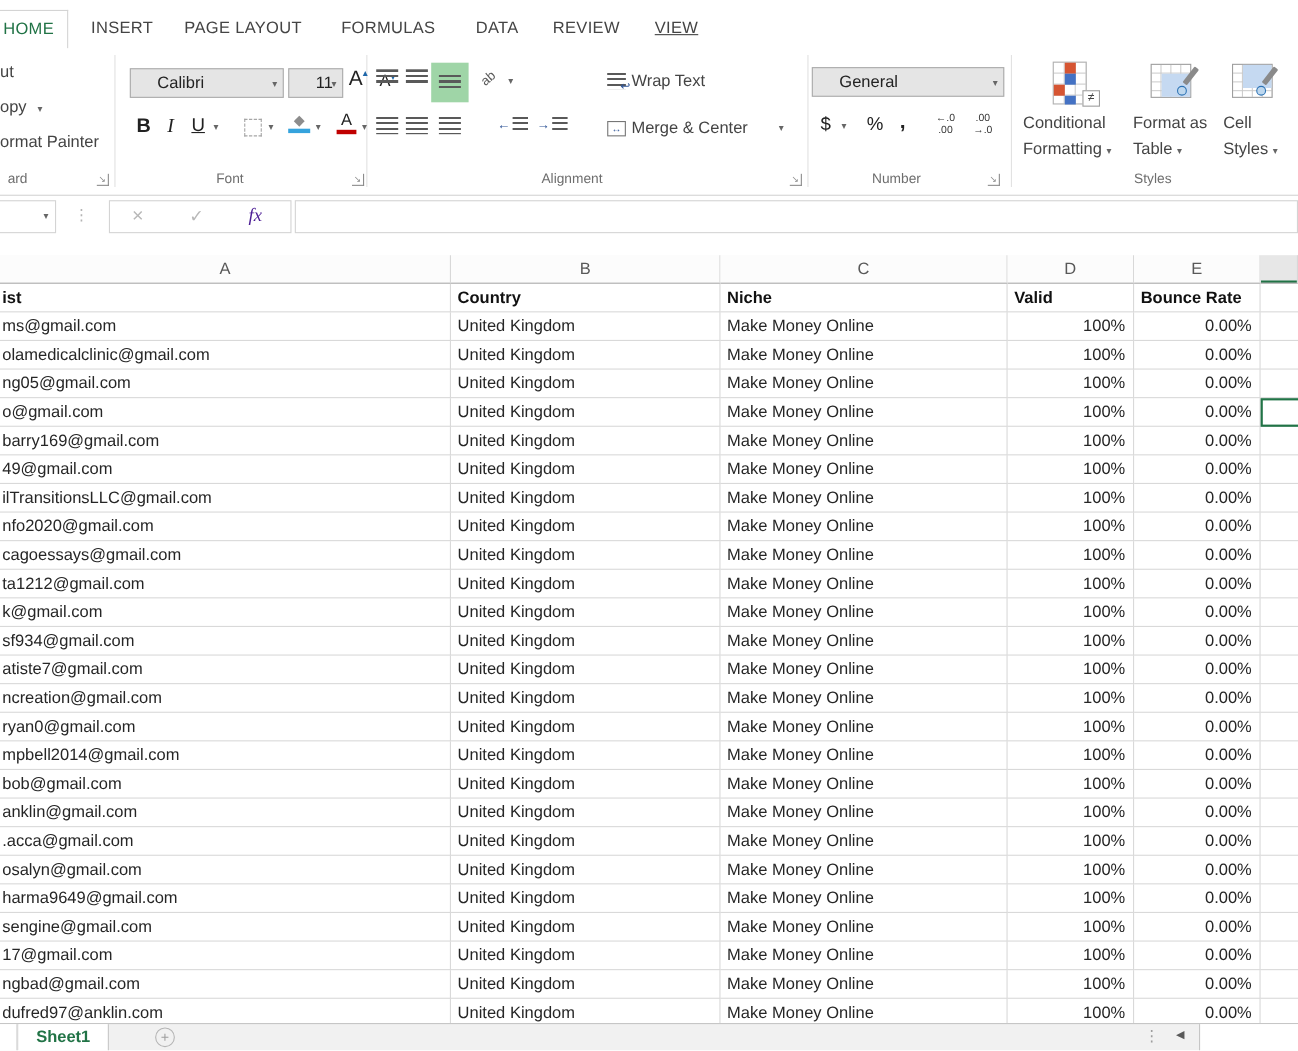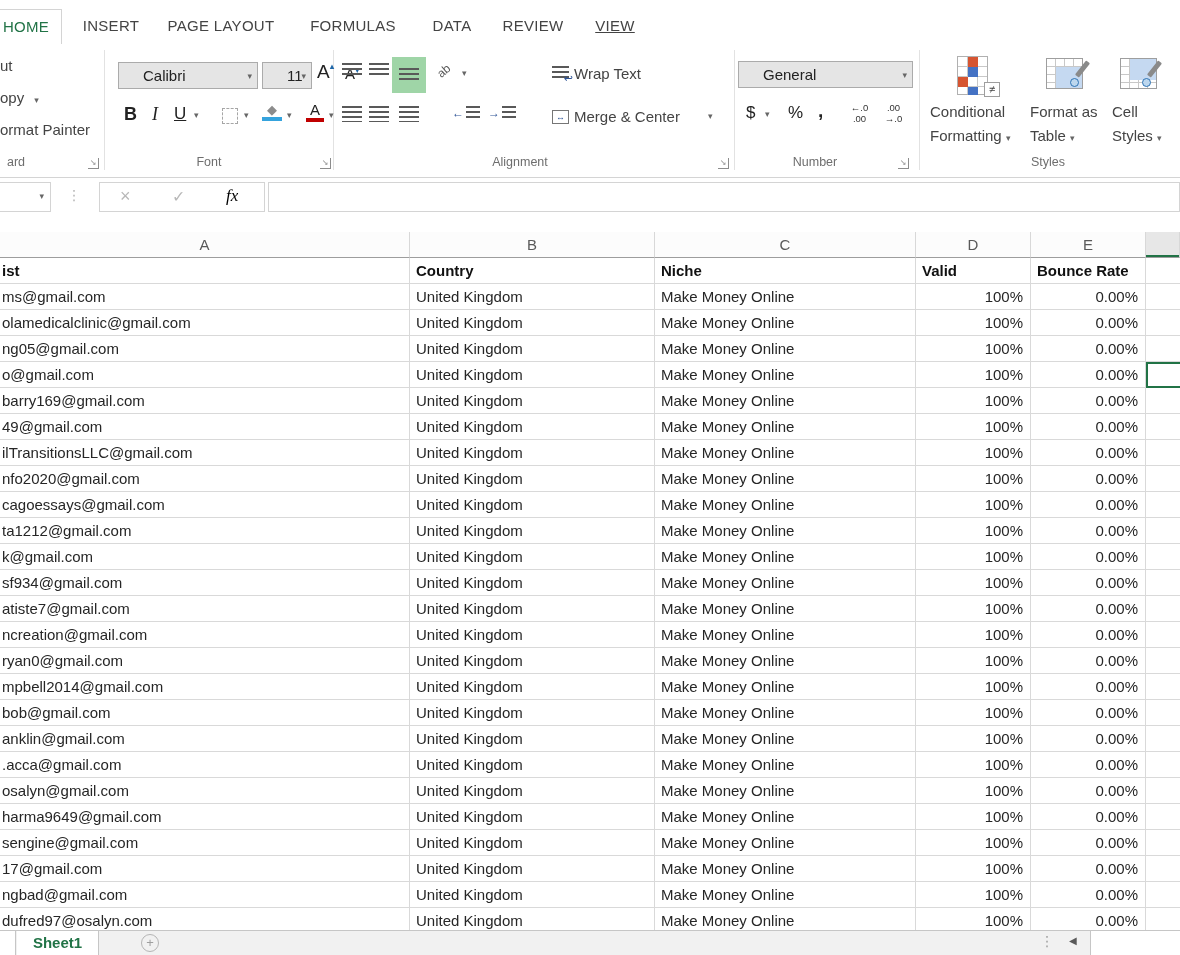--- a/index.html
+++ b/index.html
@@ -85,21 +85,21 @@
   .brushtip { position:absolute; width:9px; height:9px; border-radius:50%; background:#bdd7ee; border:1px solid #2e74b5; }
   .stline { position:absolute; text-align:left; font-size:15px; color:#444; white-space:nowrap; }
 
   
   .namebox { position:absolute; left:-30px; top:182px; width:81px; height:30px; border:1px solid #d4d4d4; background:#fff; }
   .namebox .arr { position:absolute; right:6px; top:8px; }
   .fdots { position:absolute; left:67px; top:187px; color:#b4b4b4; font-size:14px; letter-spacing:-1px; }
   .fxbox { position:absolute; left:99px; top:182px; width:166px; height:30px; border:1px solid #d4d4d4; background:#fff; }
   .fx-x { position:absolute; left:20px; top:3px; color:#b8b8b8; font-size:18px; }
   .fx-check { position:absolute; left:72px; top:4px; color:#b8b8b8; font-size:16px; }
-  .fx-fx { position:absolute; left:126px; top:3px; font-family:"Liberation Serif",serif; font-style:italic; font-size:17px; color:#000000; }
+  .fx-fx { position:absolute; left:126px; top:3px; font-family:"Liberation Serif",serif; font-style:italic; font-size:17px; color:#4c1d95; }
   .finput { position:absolute; left:268px; top:182px; width:912px; height:30px; border:1px solid #d4d4d4; background:#fff; font-size:14px; line-height:28px; padding-left:6px; color:#222; }
 
   
   .colheads { position:absolute; left:0; top:232px; width:1180px; height:26px; display:grid; grid-template-columns:410px 245px 261px 115px 115px 1fr; }
   .chead { border-right:1px solid #d8d8d8; border-bottom:1px solid #9d9d9d; background:#fcfcfc; color:#595959; text-align:center; line-height:25px; font-size:15px; }
   .chead.sel { background:#e7e7e7; box-shadow:inset 0 -2px 0 #217346; }
 
   
   .gridarea { position:absolute; left:0; top:258px; width:1180px; height:672px; overflow:hidden; background:#fff; }
   .grow { display:grid; grid-template-columns:410px 245px 261px 115px 115px 1fr; height:26px; }
@@ -453,21 +453,21 @@
         </div>
         <div class="grow">
           <div class="gcell c-a">ngbad@gmail.com</div>
           <div class="gcell c-b">United Kingdom</div>
           <div class="gcell c-c">Make Money Online</div>
           <div class="gcell c-d">100%</div>
           <div class="gcell c-e">0.00%</div>
           <div class="gcell c-f"></div>
         </div>
         <div class="grow">
-          <div class="gcell c-a">dufred97@osalyn.com</div>
+          <div class="gcell c-a">dufred97@anklin.com</div>
           <div class="gcell c-b">United Kingdom</div>
           <div class="gcell c-c">Make Money Online</div>
           <div class="gcell c-d">100%</div>
           <div class="gcell c-e">0.00%</div>
           <div class="gcell c-f"></div>
         </div>
       </div>
     <div class="selbox"></div>
   </div>
 

